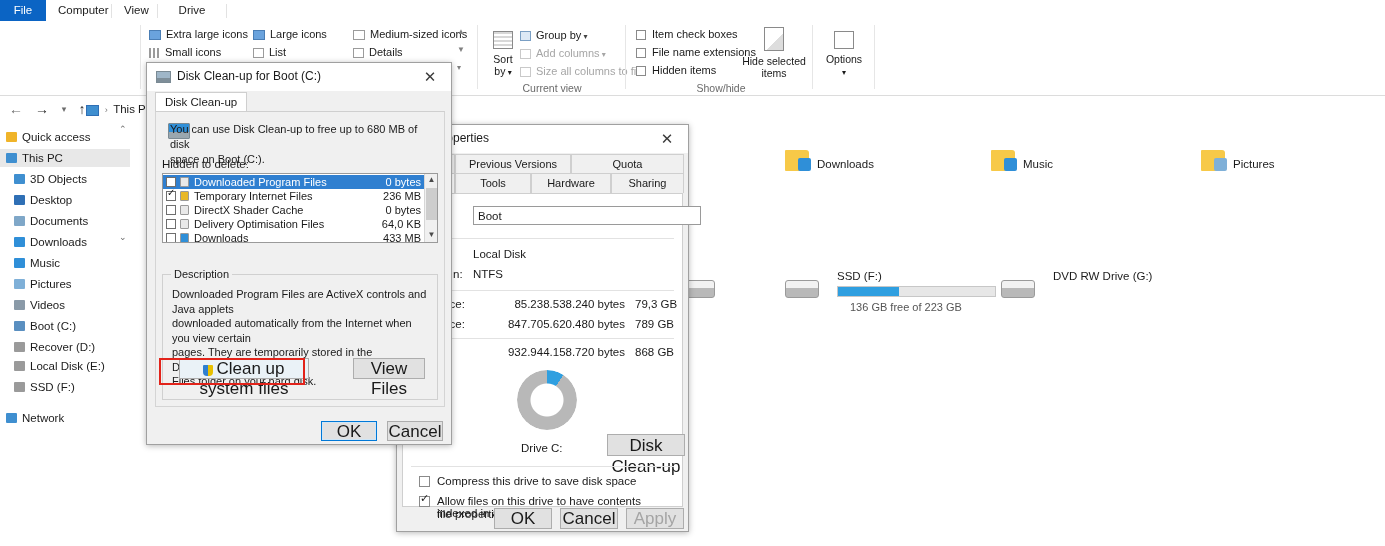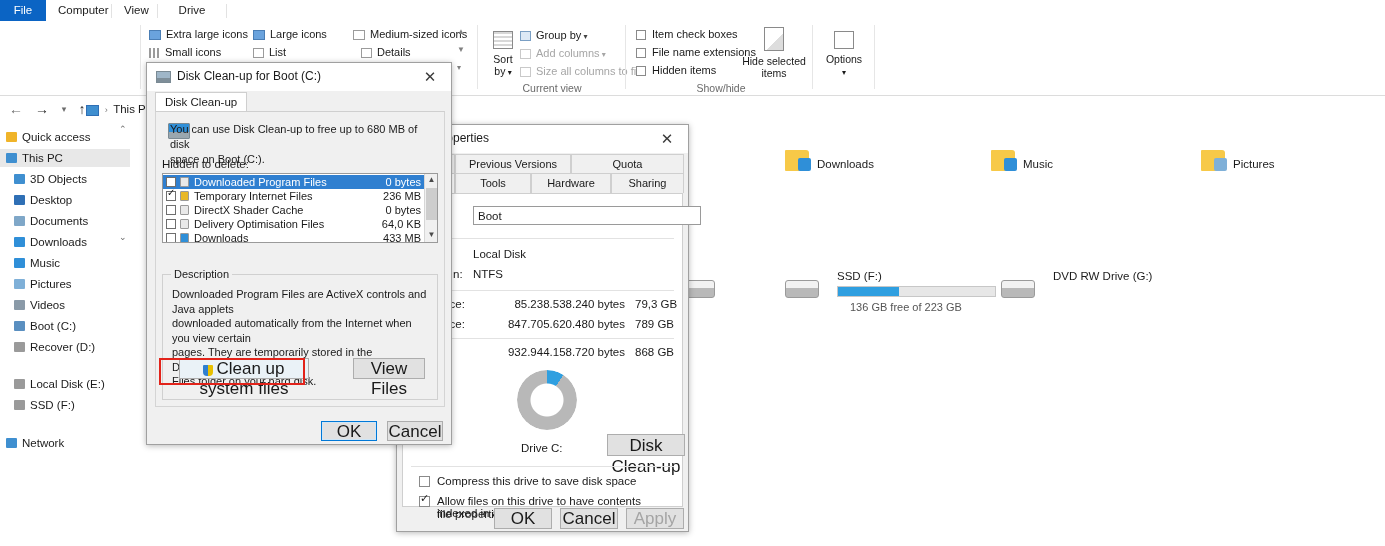--- a/index.html
+++ b/index.html
@@ -166,21 +166,21 @@
       </div>
       <div class="smallitem" style="left:108px;top:4px">
         <span class="ico" style="width:12px;height:10px;background:#6aa3dd;border:1px solid #4a7eb5"></span><span>Large icons</span>
       </div>
       <div class="smallitem" style="left:108px;top:22px">
         <span class="ico" style="width:11px;height:10px;border:1px solid #9b9b9b"></span><span>List</span>
       </div>
       <div class="smallitem" style="left:208px;top:4px">
         <span class="ico" style="width:12px;height:10px;border:1px solid #9b9b9b"></span><span>Medium-sized icons</span>
       </div>
-      <div class="smallitem" style="left:216px;top:22px">
+      <div class="smallitem" style="left:208px;top:22px">
         <span class="ico" style="width:11px;height:10px;border:1px solid #9b9b9b"></span><span>Details</span>
       </div>
       <div style="position:absolute;left:312px;top:6px;font-size:8px;color:#808080">▲</div>
       <div style="position:absolute;left:312px;top:24px;font-size:8px;color:#808080">▼</div>
       <div style="position:absolute;left:312px;top:42px;font-size:8px;color:#808080">▾</div>
     </div>
     <div class="gsep" style="left:477px"></div>
 
     <div class="rgroup" style="left:482px;width:140px">
       <div class="bigbtn" style="left:2px;top:8px;width:38px">
@@ -282,29 +282,29 @@
           <span class="nlabel" style="left: 30px;">Videos</span>
         </div>
         <div class="navitem" style="margin-top: 3px;">
           <span style="position: absolute; left: 14px; top: 4px; width: 11px; height: 10px; border-radius: 1px; background: rgb(90, 143, 192);"></span>
           <span class="nlabel" style="left: 30px;">Boot (C:)</span>
         </div>
         <div class="navitem" style="margin-top: 3px;">
           <span style="position: absolute; left: 14px; top: 4px; width: 11px; height: 10px; border-radius: 1px; background: rgb(154, 154, 154);"></span>
           <span class="nlabel" style="left: 30px;">Recover (D:)</span>
         </div>
-        <div class="navitem" style="margin-top: 19px;">
+        <div class="navitem" style="margin-top: 1px;">
           <span style="position: absolute; left: 14px; top: 4px; width: 11px; height: 10px; border-radius: 1px; background: rgb(154, 154, 154);"></span>
           <span class="nlabel" style="left: 30px;">Local Disk (E:)</span>
         </div>
         <div class="navitem" style="margin-top: 3px;">
           <span style="position: absolute; left: 14px; top: 4px; width: 11px; height: 10px; border-radius: 1px; background: rgb(154, 154, 154);"></span>
           <span class="nlabel" style="left: 30px;">SSD (F:)</span>
         </div>
-        <div class="navitem" style="margin-top: 20px; padding-left: 32px;">
+        <div class="navitem" style="margin-top: 13px; padding-left: 32px;">
           <span style="position: absolute; left: 6px; top: 4px; width: 11px; height: 10px; border-radius: 1px; background: rgb(63, 143, 208);"></span>
           <span class="nlabel" style="left: 22px;">Network</span>
         </div>
       </div>
     <div class="sb-chev" style="top:2px">⌃</div>
     <div class="sb-chev" style="top:110px">⌄</div>
   </div>
 
   <div class="content">
     <div id="contentitems">

